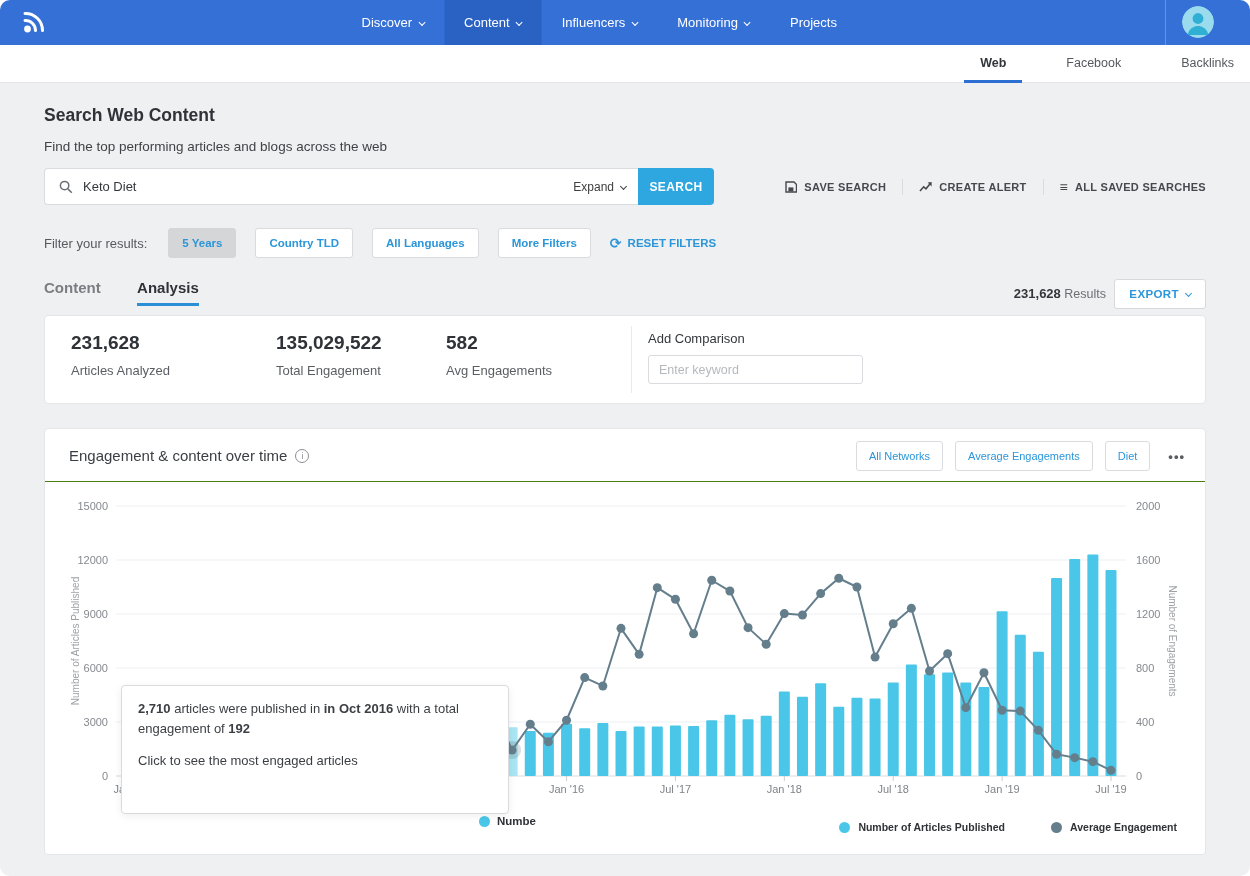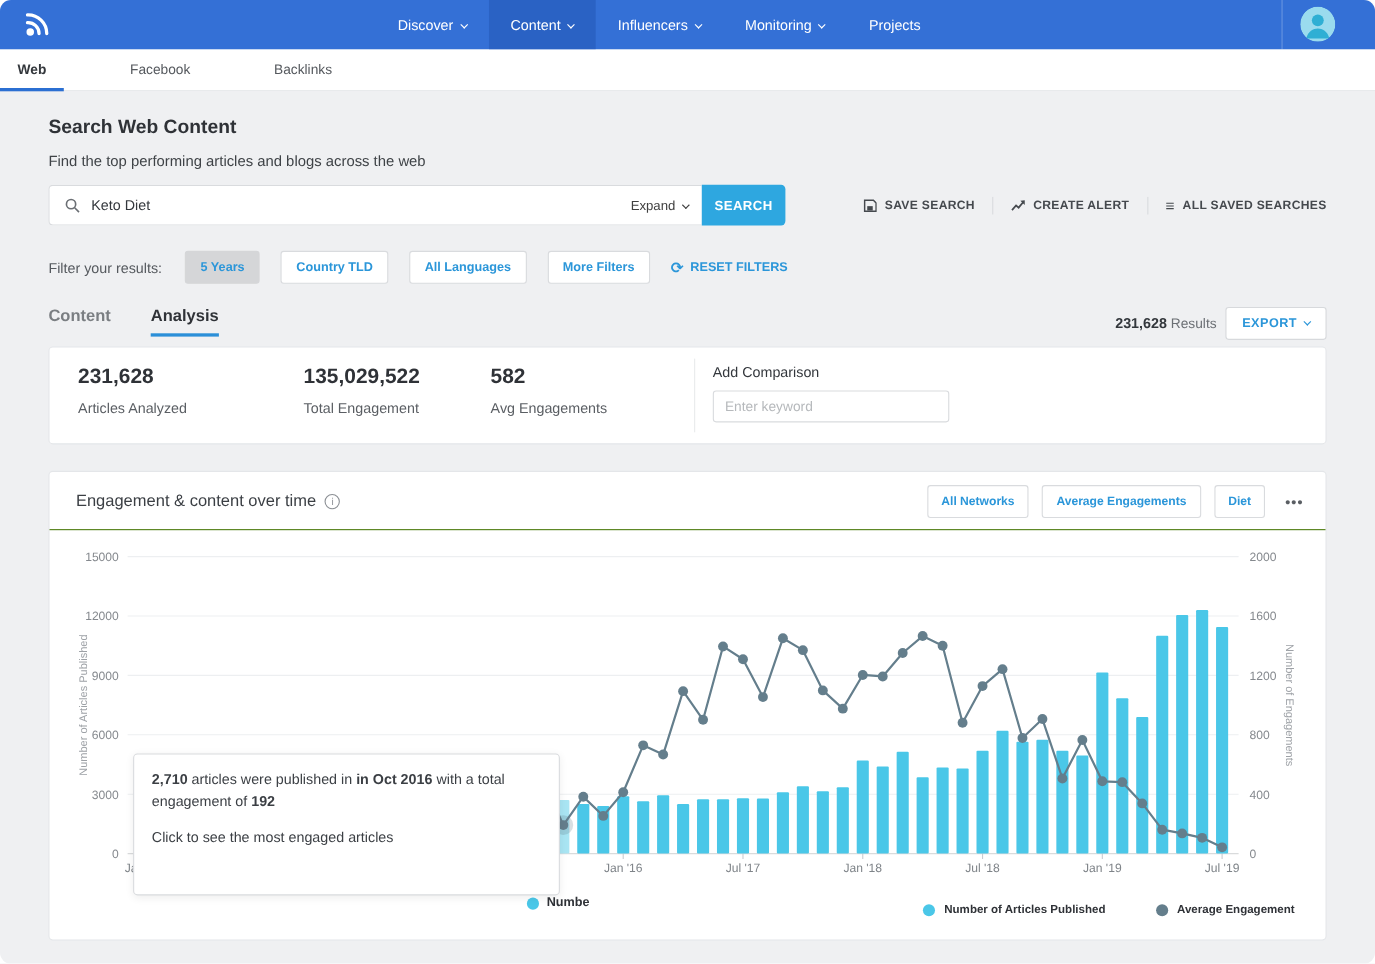--- a/index.html
+++ b/index.html
@@ -10,21 +10,21 @@
   .nav { position:absolute; top:0; left:0; right:0; height:45px; background:#3470D6; }
   .logo { position:absolute; left:18px; top:8px; width:30px; height:30px; }
   .nav-menu { position:absolute; left:50%; transform:translateX(-55%); top:0; height:45px; display:flex; }
   .nav-item { height:45px; line-height:45px; padding:0 20px; color:#fff; font-size:13px; cursor:pointer; white-space:nowrap; }
   .nav-item.active { background:#2A62C4; }
   .chev { display:inline-block; width:5px; height:5px; border-right:1.5px solid currentColor; border-bottom:1.5px solid currentColor; transform:rotate(45deg); margin-left:7px; vertical-align:2px; }
   .nav-sep { position:absolute; right:84px; top:0; bottom:0; width:1px; background:rgba(255,255,255,0.25); }
   .avatar { position:absolute; right:36px; top:6px; width:32px; height:32px; border-radius:50%; overflow:hidden; }
 
   
-  .subnav { position:absolute; top:45px; left:0; right:0; height:38px; background:#fff; border-bottom:1px solid #E3E5E8; display:flex; justify-content:flex-start; gap:44px; }
+  .subnav { position:absolute; top:45px; left:0; right:0; height:38px; background:#fff; border-bottom:1px solid #E3E5E8; display:flex; justify-content:flex-end; gap:28px; }
   .subtab { height:38px; line-height:36px; padding:0 16px; font-size:12.5px; color:#55595E; position:relative; cursor:pointer; }
   .subtab.active { color:#33373C; font-weight:bold; }
   .subtab.active:after { content:""; position:absolute; left:0; right:0; bottom:0; height:3px; background:#2B6FD2; }
 
   main { position:absolute; top:83px; left:0; right:0; bottom:0; }
   h1[data-name="page-title"] { position:absolute; top:22px; left:44px; font-size:17.5px; color:#2F3237; }
   .subtitle { position:absolute; top:56px; left:44px; font-size:13.5px; color:#3F4347; }
 
   
   .search-row { position:absolute; top:85px; left:44px; right:44px; height:37px; }
@@ -65,21 +65,21 @@
   .cmp-label { position:absolute; left:603px; top:15px; font-size:13px; color:#33373C; }
   .cmp-input { position:absolute; left:603px; top:39px; width:215px; height:29px; border:1px solid #D9DBDE; border-radius:3px; font-size:12.5px; color:#33373C; padding:0 10px; font-family:inherit; }
   .cmp-input::placeholder { color:#B6B9BC; }
 
   
   .chart-card { position:absolute; top:345px; left:44px; width:1162px; height:427px; background:#fff; border:1px solid #E4E6E9; border-radius:4px; }
   .chart-head { position:absolute; top:0; left:0; right:0; height:53px; border-bottom:1px solid #4d7c0f; }
   .chart-title { position:absolute; left:24px; top:18px; font-size:15px; color:#3B3F44; display:flex; align-items:center; gap:8px; }
   .info-i { display:inline-flex; align-items:center; justify-content:center; width:14px; height:14px; border:1px solid #8B8F94; border-radius:50%; font-size:9px; color:#8B8F94; font-style:normal; }
   .chart-controls { position:absolute; right:14px; top:12px; display:flex; align-items:center; gap:12px; }
-  .cbtn { background:#fff; border:1px solid #D9DBDE; border-radius:3px; padding:8px 12px; font-size:11px; font-weight:bold; color:#2B96D9; cursor:pointer; font-family:inherit; white-space:nowrap; }
+  .cbtn { background:#fff; border:1px solid #D9DBDE; border-radius:3px; padding:8px 12px; font-size:11px; font-weight:normal; color:#2B96D9; cursor:pointer; font-family:inherit; white-space:nowrap; }
   .dots { font-size:13px; font-weight:bold; color:#5A5E63; letter-spacing:1px; cursor:pointer; padding:4px 6px; }
 
   #chart-svg { position:absolute; left:0; top:54px; }
   .tooltip { position:absolute; left:76px; top:256px; width:388px; height:129px; background:#fff; border:1px solid #D9DBDE; border-radius:4px; box-shadow:0 2px 8px rgba(0,0,0,0.07); padding:13px 16px; font-size:13px; color:#3B3F44; line-height:1.5; z-index:5; }
   .tooltip .cta { margin-top:13px; }
   .legend-partial { position:absolute; left:434px; top:386px; display:flex; align-items:flex-end; gap:7px; font-size:11.5px; font-weight:bold; color:#2F3237; }
   .legend { position:absolute; right:28px; top:392px; display:flex; align-items:center; gap:46px; }
   .legend-item { display:flex; align-items:center; gap:8px; font-size:10.5px; font-weight:bold; color:#2F3237; }
   .dot { width:11px; height:11px; border-radius:50%; flex:0 0 auto; }
   .dot-bar { background:#4AC7E8; }

